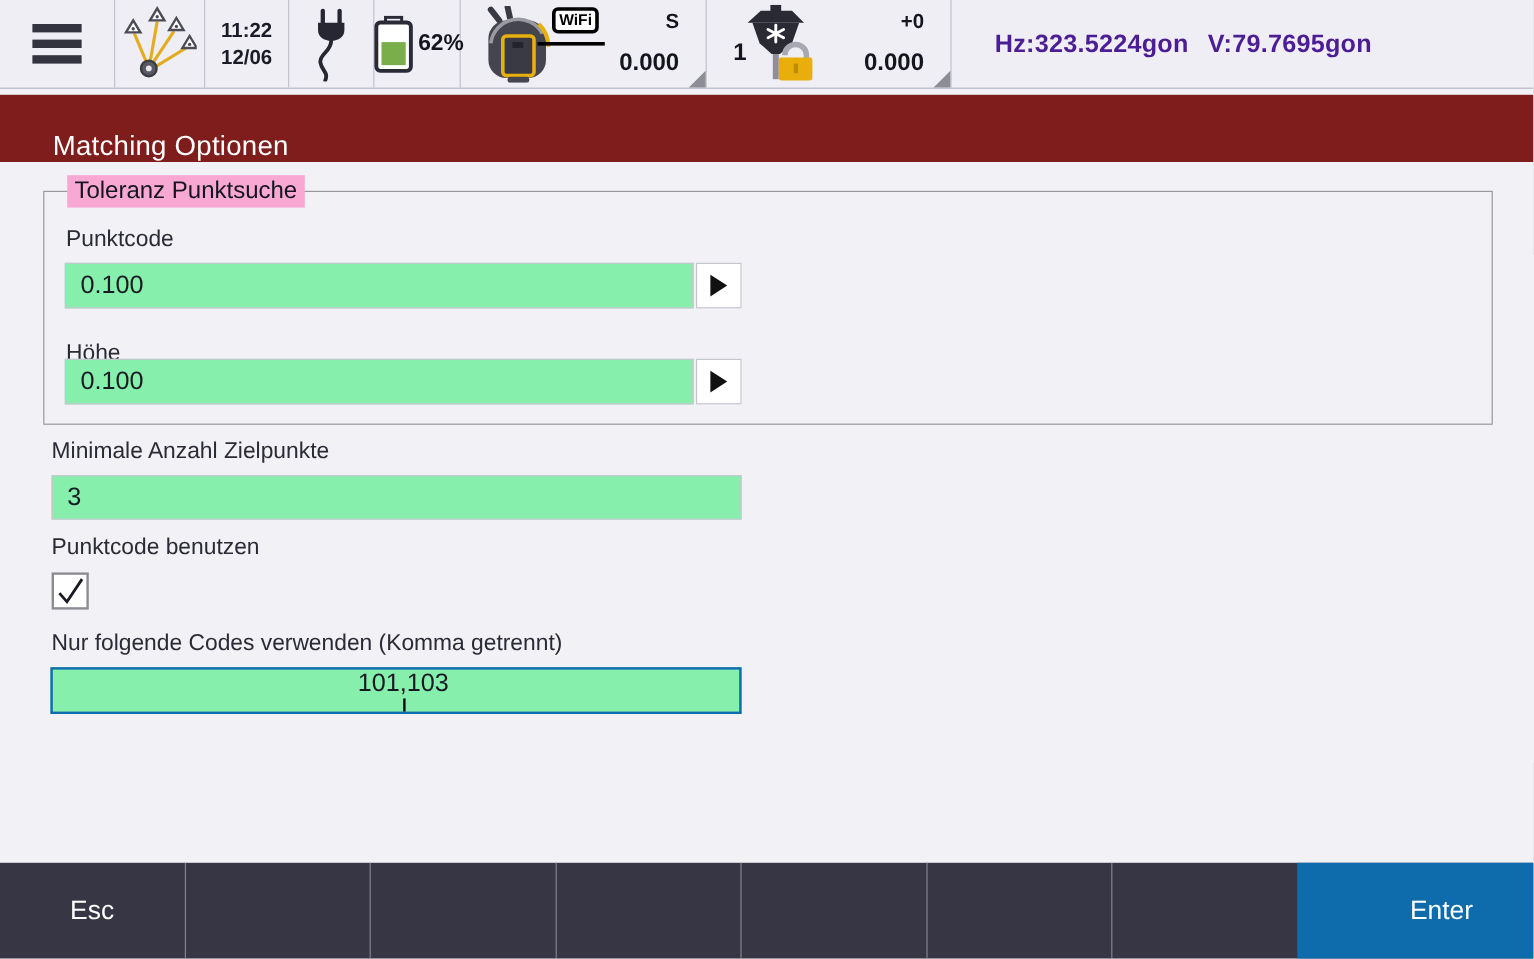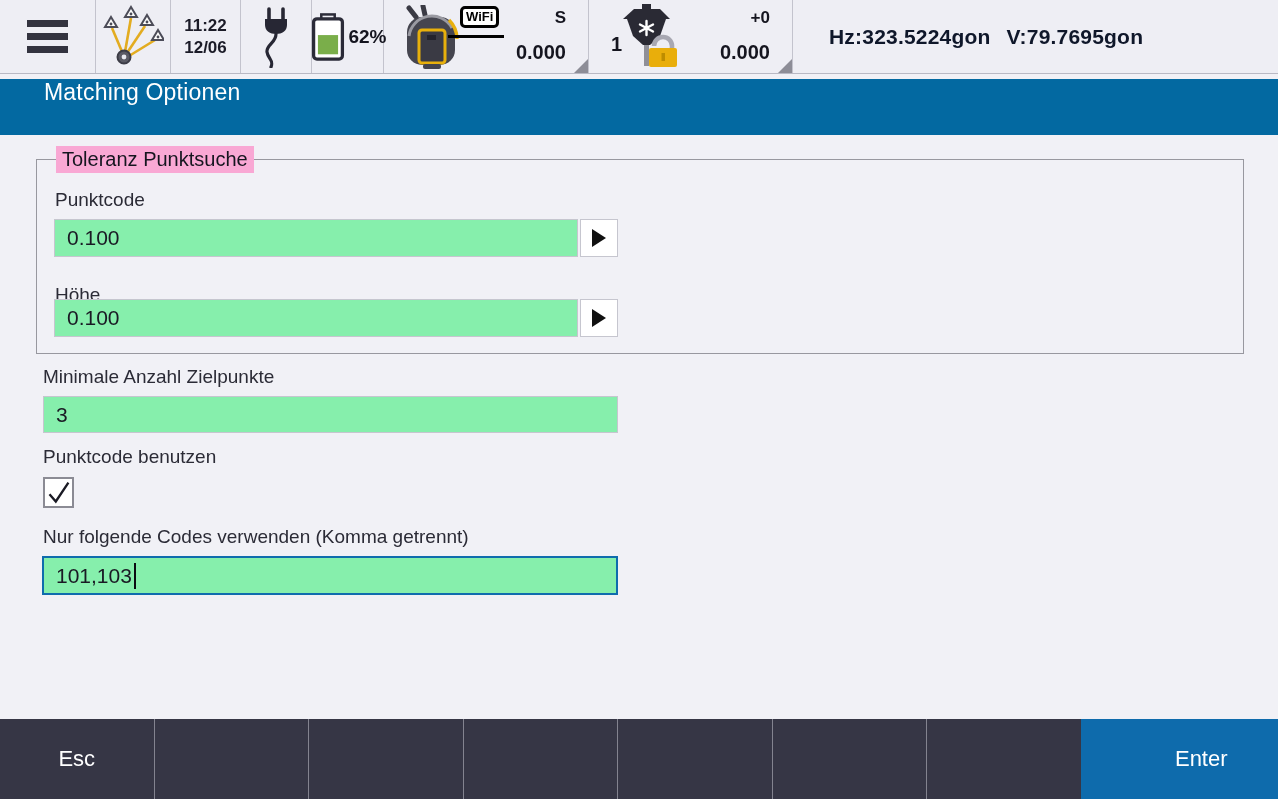--- a/index.html
+++ b/index.html
@@ -19,26 +19,26 @@
   .battwrap{display:flex;flex-direction:row;align-items:center;}
   .battpct{font-weight:700;font-size:19px;color:#15151f;margin-top:1px;}
   .sb-right-top{position:absolute;right:22px;top:8px;font-weight:700;font-size:17px;color:#15151f;}
   .sb-right-bot{position:absolute;right:22px;bottom:9px;font-weight:700;font-size:20px;color:#15151f;}
   .corner{position:absolute;right:0;bottom:0;width:0;height:0;border-style:solid;
           border-width:0 0 14px 14px;border-color:transparent transparent #8d8d97 transparent;}
   .wifi-badge{position:absolute;left:76px;top:6px;background:#fff;border:3px solid #000;
               border-radius:5px;font-size:13px;font-weight:800;color:#000;padding:0 3px;line-height:16px;}
   .conn-line{position:absolute;left:64px;top:35px;width:56px;height:3px;background:#000;}
   .target-count{position:absolute;left:22px;top:33px;font-weight:700;font-size:20px;color:#15151f;}
-  .angles{font-weight:700;font-size:21px;color:#0f172a;letter-spacing:.2px;}
+  .angles{font-weight:700;font-size:21px;color:#4c1d95;letter-spacing:.2px;}
   .angles span{margin-right:16px;}
 
   
-  .titlebar{position:absolute;left:0;top:79px;width:1278px;height:56px;background:#0369a1;
-            display:flex;align-items:flex-start;}
+  .titlebar{position:absolute;left:0;top:79px;width:1278px;height:56px;background:#7f1d1d;
+            display:flex;align-items:flex-end;}
   .titlebar span{color:#fff;font-size:23px;font-weight:500;margin-left:44px;letter-spacing:.2px;}
 
   
   .content{position:absolute;left:0;top:135px;width:1278px;height:584px;background:#f1f1f6;}
   .fieldset{position:absolute;left:36px;top:24px;width:1206px;height:193px;
             border:1px solid #98989f;}
   .legend{position:absolute;left:19px;top:-14px;background:#f9a8d4;padding:0 6px;
           font-size:20px;color:#15151f;line-height:27px;}
   .flabel{position:absolute;font-size:19px;color:#2b2b36;}
   .tinput{position:absolute;background:#86efac;border:1px solid #c6c6cf;box-sizing:border-box;
@@ -207,21 +207,21 @@
     </div>
 
     <div class="flabel" style="left:43px;top:311px;">Punktcode benutzen</div>
     <div class="checkbox">
       <svg width="27" height="27" viewBox="0 0 30 30">
         <polyline points="5,17 12,25 26,4" stroke="#1a1a24" stroke-width="2.6" fill="none"></polyline>
       </svg>
     </div>
 
     <div class="flabel" style="left:43px;top:391px;">Nur folgende Codes verwenden (Komma getrennt)</div>
-    <div class="tinput focused" style="left:42px;top:421px;width:576px;height:39px;">
+    <div class="tinput focused" style="left:42px;top:421px;width:576px;height:39px;flex-direction:column;">
       <span>101,103</span>
         <span class="caret"></span>
     </div>
   </div>
 
   <div class="bottombar">
     <div class="bcell">
       <span>Esc</span>
     </div>
     <div class="bcell"></div>

